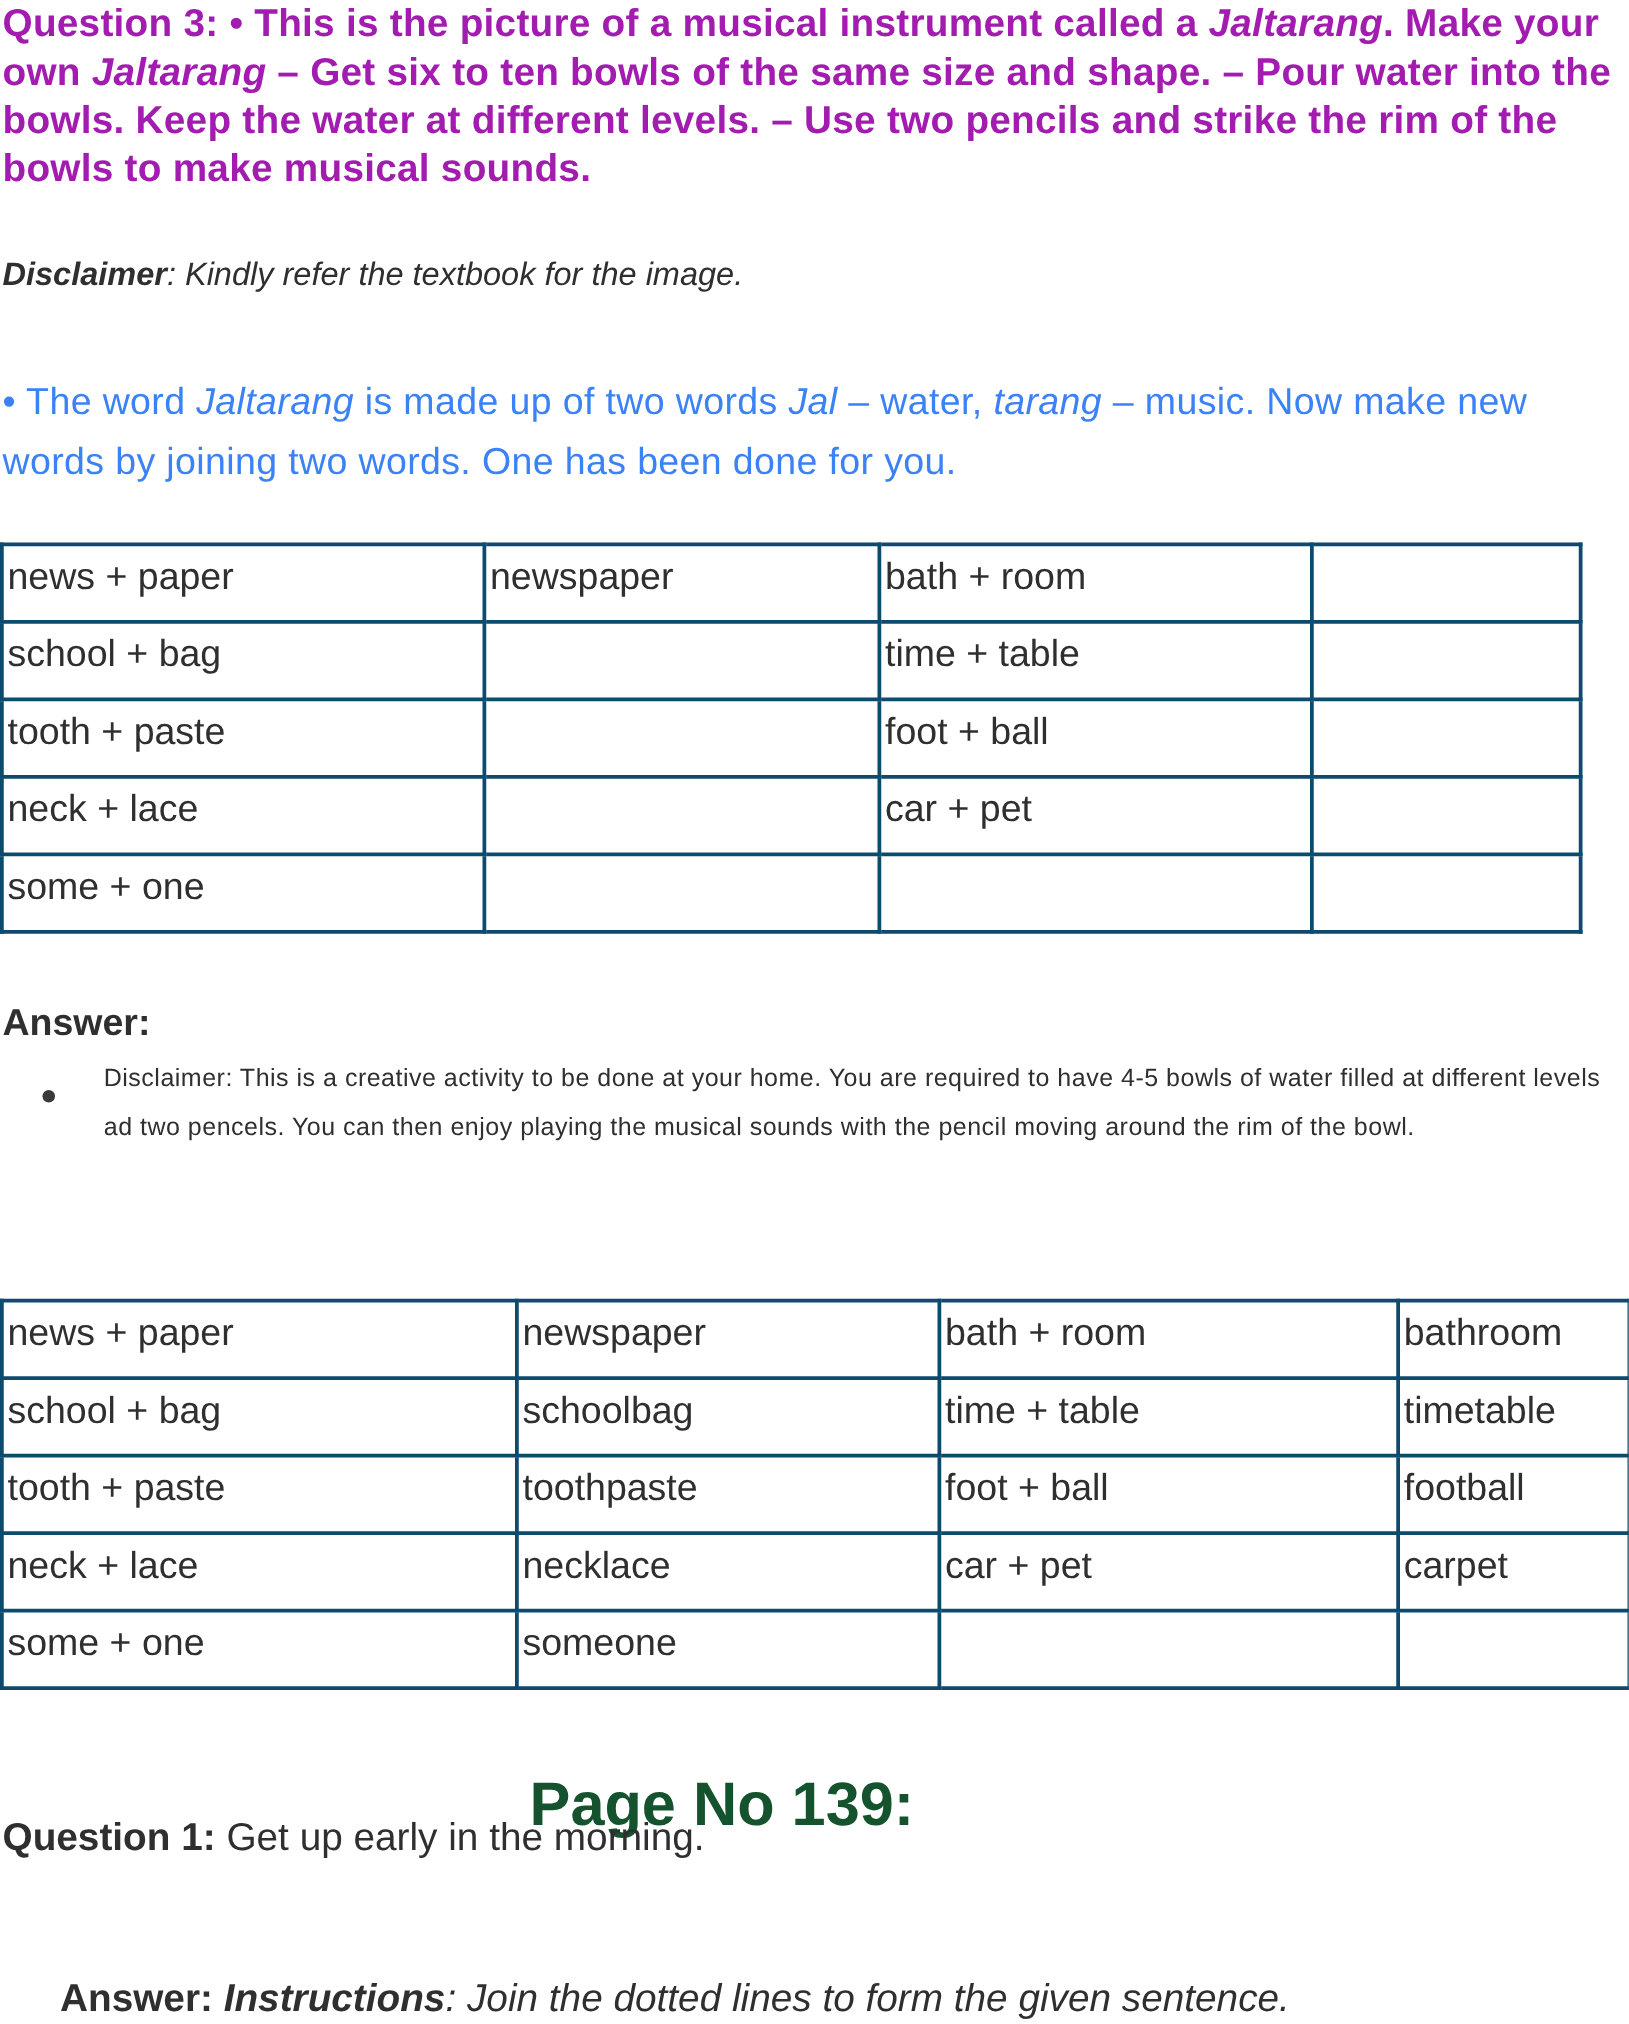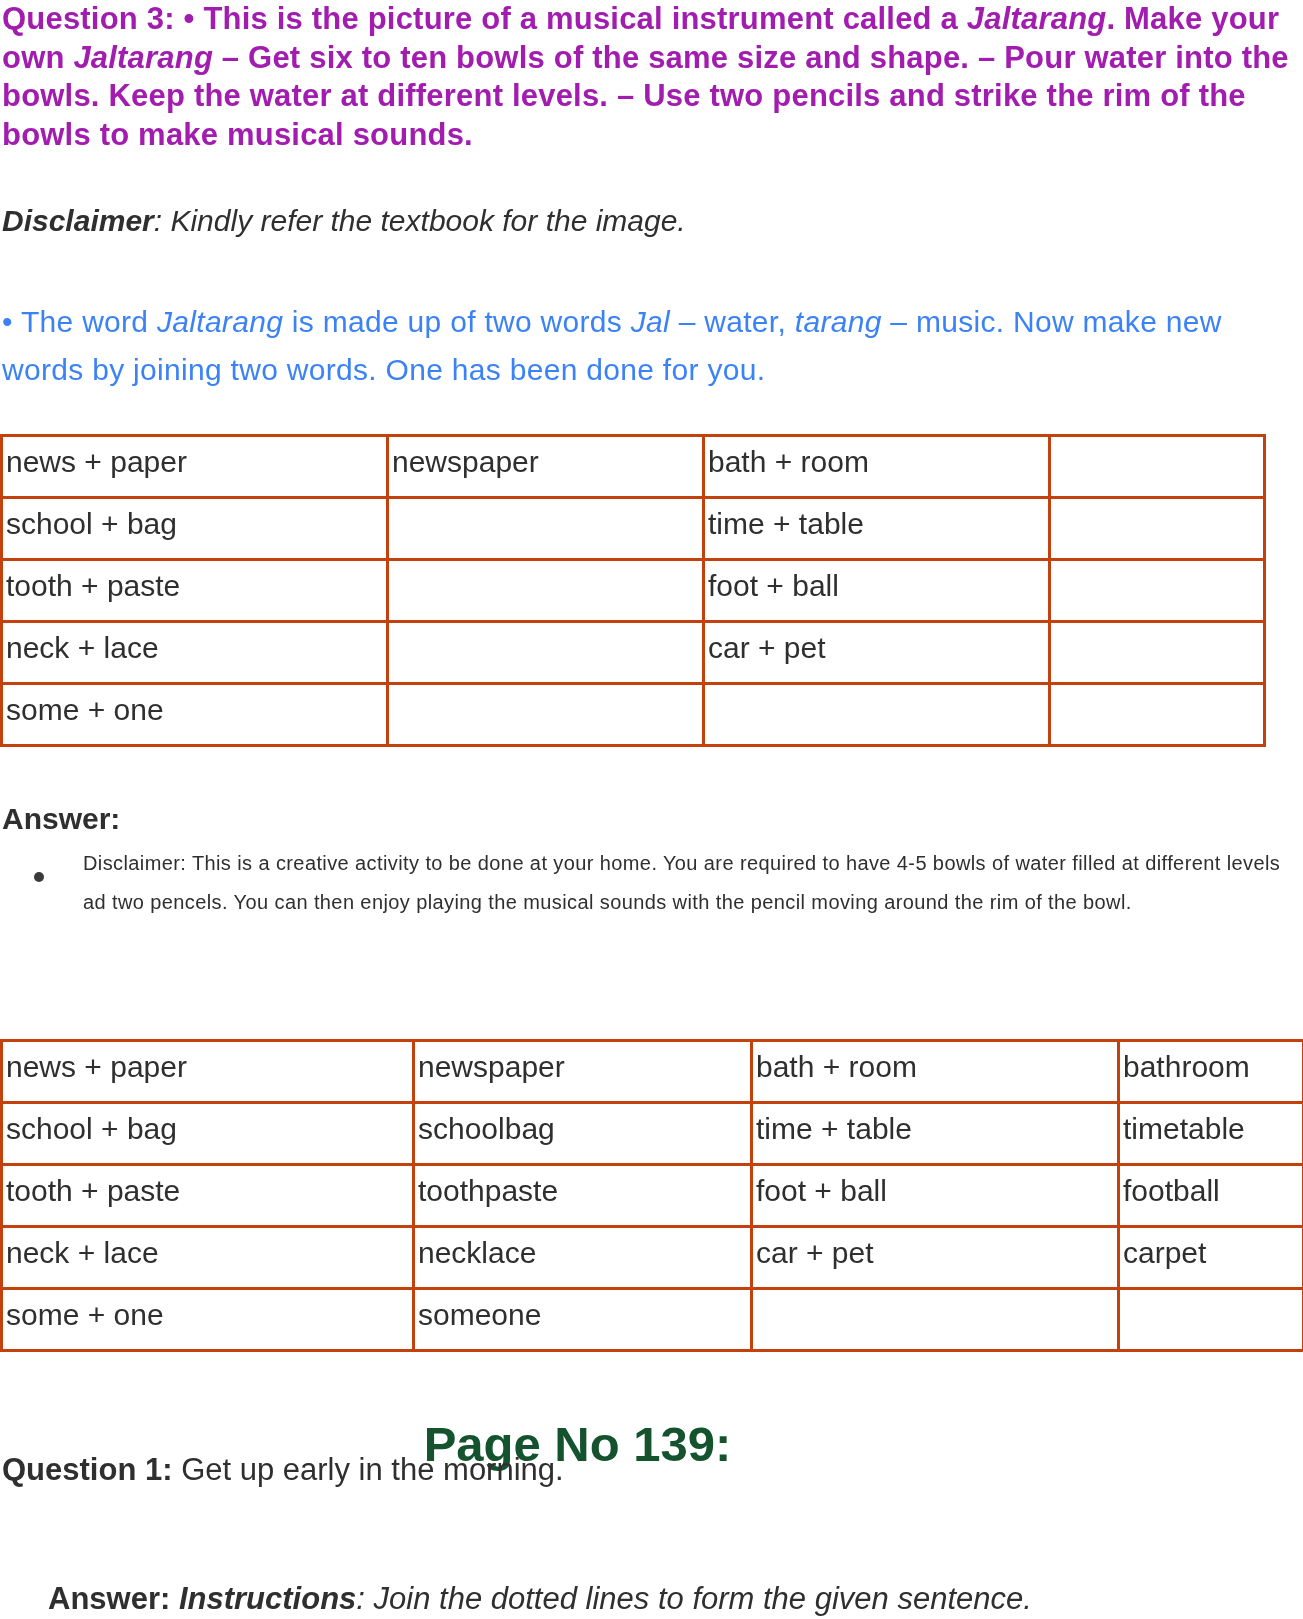--- a/index.html
+++ b/index.html
@@ -7,29 +7,29 @@
       width: 1303px; height: 1619px; position: relative; overflow: hidden;
       font-family: "Liberation Sans", sans-serif; color: #2a2a2a;
     }
     .abs { position: absolute; }
     .q3 {
       left: 2px; top: 0px; width: 1300px;
       font-weight: bold; font-size: 31px; line-height: 38.5px; letter-spacing: 0.2px;
       color: #a21caf;
     }
     .q3 i { font-style: italic; }
-    .disc1 { left: 2px; top: 204px; font-size: 30px; font-style: italic; color: #2f2f2f; }
+    .disc1 { left: 2px; top: 204px; font-size: 26px; font-style: italic; color: #2f2f2f; }
     .disc1 b { font-weight: bold; }
     .para { left: 2px; top: 298px; width: 1290px; font-size: 30px; line-height: 48px; color: #3b82f6; letter-spacing: 0.3px; }
     .para i { font-style: italic; }
     table.wt {
       position: absolute; border-collapse: collapse; table-layout: fixed;
     }
     table.wt td {
-      border: 3px solid #c2410c; height: 59px; padding: 0 0 0 3px;
+      border: 3px solid #0c4a6e; height: 59px; padding: 0 0 0 3px;
       font-size: 30px; vertical-align: top; line-height: 50px; color: #2f2f2f;
       overflow: hidden; white-space: nowrap; margin-left: 19px;
     }
     .answer-h { left: 2px; top: 802px; font-weight: bold; font-size: 30px; color: #2f2f2f; }
     .bullet { left: 34px; top: 872px; width: 10px; height: 10px; border-radius: 50%; background: #3a3a3a; }
     .ans-text { left: 83px; top: 844px; width: 1220px; font-size: 20px; line-height: 39px; color: #2f2f2f; letter-spacing: 0.4px; }
     .pageno { left: 0; top: 1416px; width: 1155px; text-align: center; font-weight: bold; font-size: 49px; color: #14532d; }
     .q1 { left: 2px; top: 1452px; font-size: 31px; color: #2f2f2f; }
     .q1 b { font-weight: bold; }
     .ans2 { left: 2px; top: 1581px; font-size: 31px; color: #2f2f2f; margin-left: 46px; }

